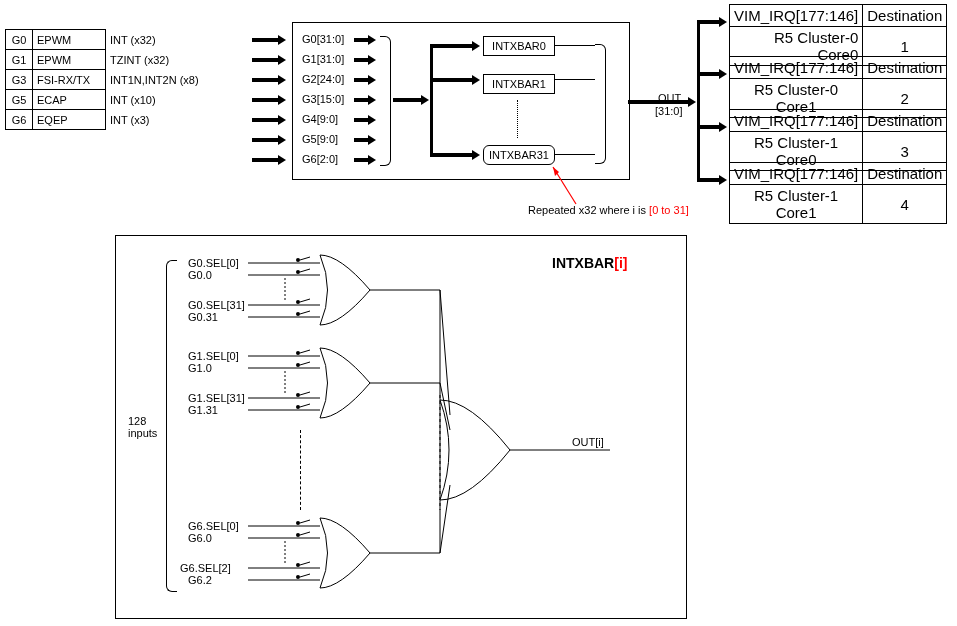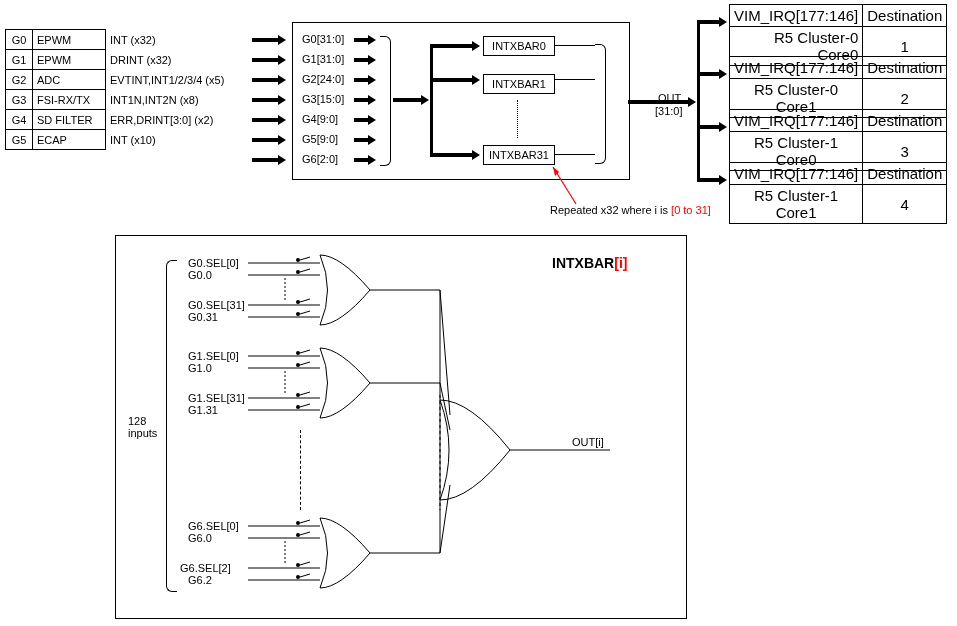--- a/index.html
+++ b/index.html
@@ -50,41 +50,36 @@
 <table class="groups">
   <tbody>
       <tr>
         <td>G0</td>
         <td>EPWM</td>
         <td>INT (x32)</td>
       </tr>
   <tr>
         <td>G1</td>
         <td>EPWM</td>
-        <td>DRINT (x32)</td>
-      </tr>
-  <tr>
-        <td>G2</td>
-        <td>ADC</td>
-        <td>EVTINT,INT1/2/3/4 (x5)</td>
+        <td>TZINT (x32)</td>
       </tr>
   <tr>
         <td>G3</td>
         <td>FSI-RX/TX</td>
         <td>INT1N,INT2N (x8)</td>
       </tr>
   <tr>
-        <td>G4</td>
-        <td>SD FILTER</td>
-        <td>ERR,DRINT[3:0] (x2)</td>
-      </tr>
-  <tr>
         <td>G5</td>
         <td>ECAP</td>
         <td>INT (x10)</td>
+      </tr>
+  <tr>
+        <td>G6</td>
+        <td>EQEP</td>
+        <td>INT (x3)</td>
       </tr>
 </tbody>
   </table>
 
 <div class="arrow-thick" style="left:252px; top:38px; width:26px;"></div>
 <div class="arrow-thick" style="left:252px; top:58px; width:26px;"></div>
 <div class="arrow-thick" style="left:252px; top:78px; width:26px;"></div>
 <div class="arrow-thick" style="left:252px; top:98px; width:26px;"></div>
 <div class="arrow-thick" style="left:252px; top:118px; width:26px;"></div>
 <div class="arrow-thick" style="left:252px; top:138px; width:26px;"></div>
@@ -112,21 +107,21 @@
 
 <div class="arrow-thick" style="left:393px; top:98px; width:28px;"></div>
 
 <div style="position:absolute; left:430px; top:44px; width:3px; height:112px; background:black;"></div>
 <div class="arrow-thick" style="left:430px; top:44px; width:42px;"></div>
 <div class="arrow-thick" style="left:430px; top:78px; width:42px;"></div>
 <div class="arrow-thick" style="left:430px; top:153px; width:42px;"></div>
 
 <div class="xbar-box" style="left:483px; top:36px; width:70px;">INTXBAR0</div>
 <div class="xbar-box" style="left:483px; top:74px; width:70px;">INTXBAR1</div>
-<div class="xbar-box" style="left:483px; top:145px; width:70px;">INTXBAR31</div>
+<div class="xbar-box" style="left:483px; top:145px; width:70px;border-radius:6px;">INTXBAR31</div>
 
 <div style="position:absolute; left:517px; top:100px; height:38px; border-left:1.5px dotted black;"></div>
 
 <div class="brace" style="left:595px; top:44px; width:10px; height:118px;"></div>
 <div style="position:absolute; left:555px; top:45px; width:40px; height:1px; background:black;"></div>
 <div style="position:absolute; left:555px; top:79px; width:40px; height:1px; background:black;"></div>
 <div style="position:absolute; left:555px; top:154px; width:40px; height:1px; background:black;"></div>
 
 <div class="sig-label" style="left:658px; top:92px;">OUT</div>
 <div class="sig-label" style="left:655px; top:105px;">[31:0]</div>
@@ -184,21 +179,21 @@
         <td style="border-right:1px dashed black;">R5 Cluster-1 Core1</td>
         <td>4</td>
       </tr>
 </tbody>
   </table>
 
 <svg style="position:absolute; left:0; top:0; width:957px; height:230px; pointer-events:none;">
   <line x1="553" y1="167" x2="576" y2="204" stroke="red" stroke-width="1.2"></line>
   <polygon points="553,167 559,172 555,176" fill="red"></polygon>
 </svg>
-<div class="sig-label" style="left:550px; top:204px;">
+<div class="sig-label" style="left:528px; top:204px;">
   <span>Repeated x32 where i is </span><span class="red">[0 to 31]</span>
 </div>
 
 <div class="detail-box" style="left:115px; top:235px; width:570px; height:382px;"></div>
 <div class="sig-label" style="left:552px; top:255px; font-size:14px; font-weight:bold;">
   <span>INTXBAR</span><span class="red">[i]</span>
 </div>
 
 <div class="brace-left" style="left:166px; top:260px; width:10px; height:330px;"></div>
 <div class="inputs-label" style="left:128px; top:415px;">

